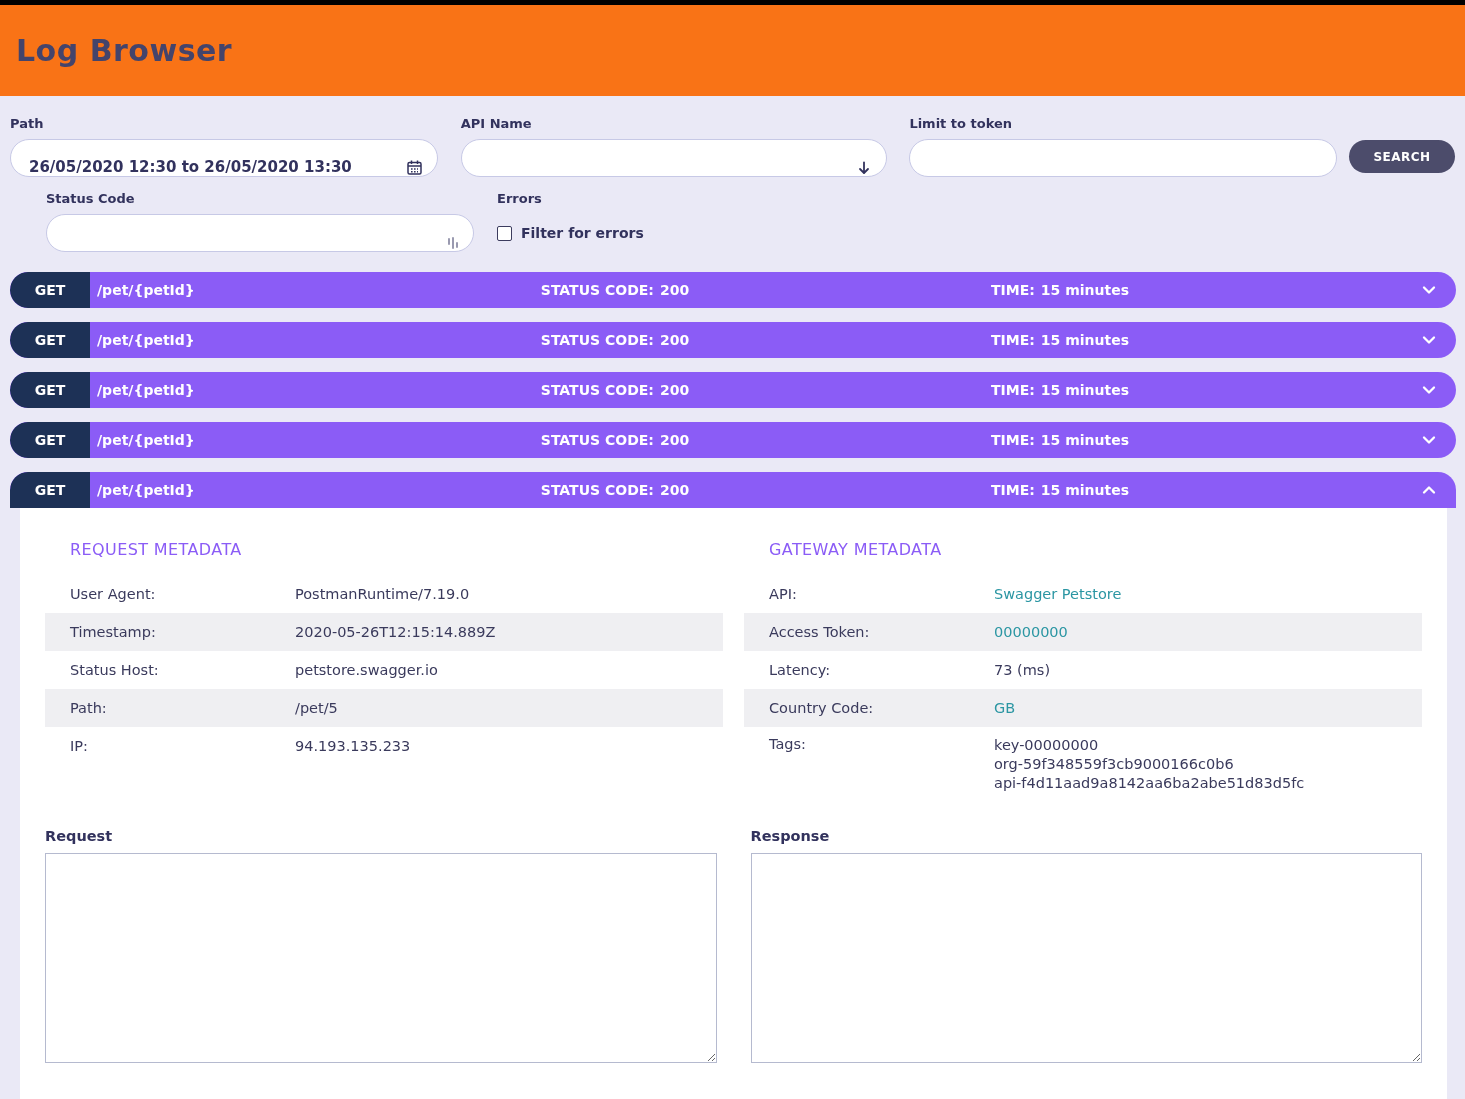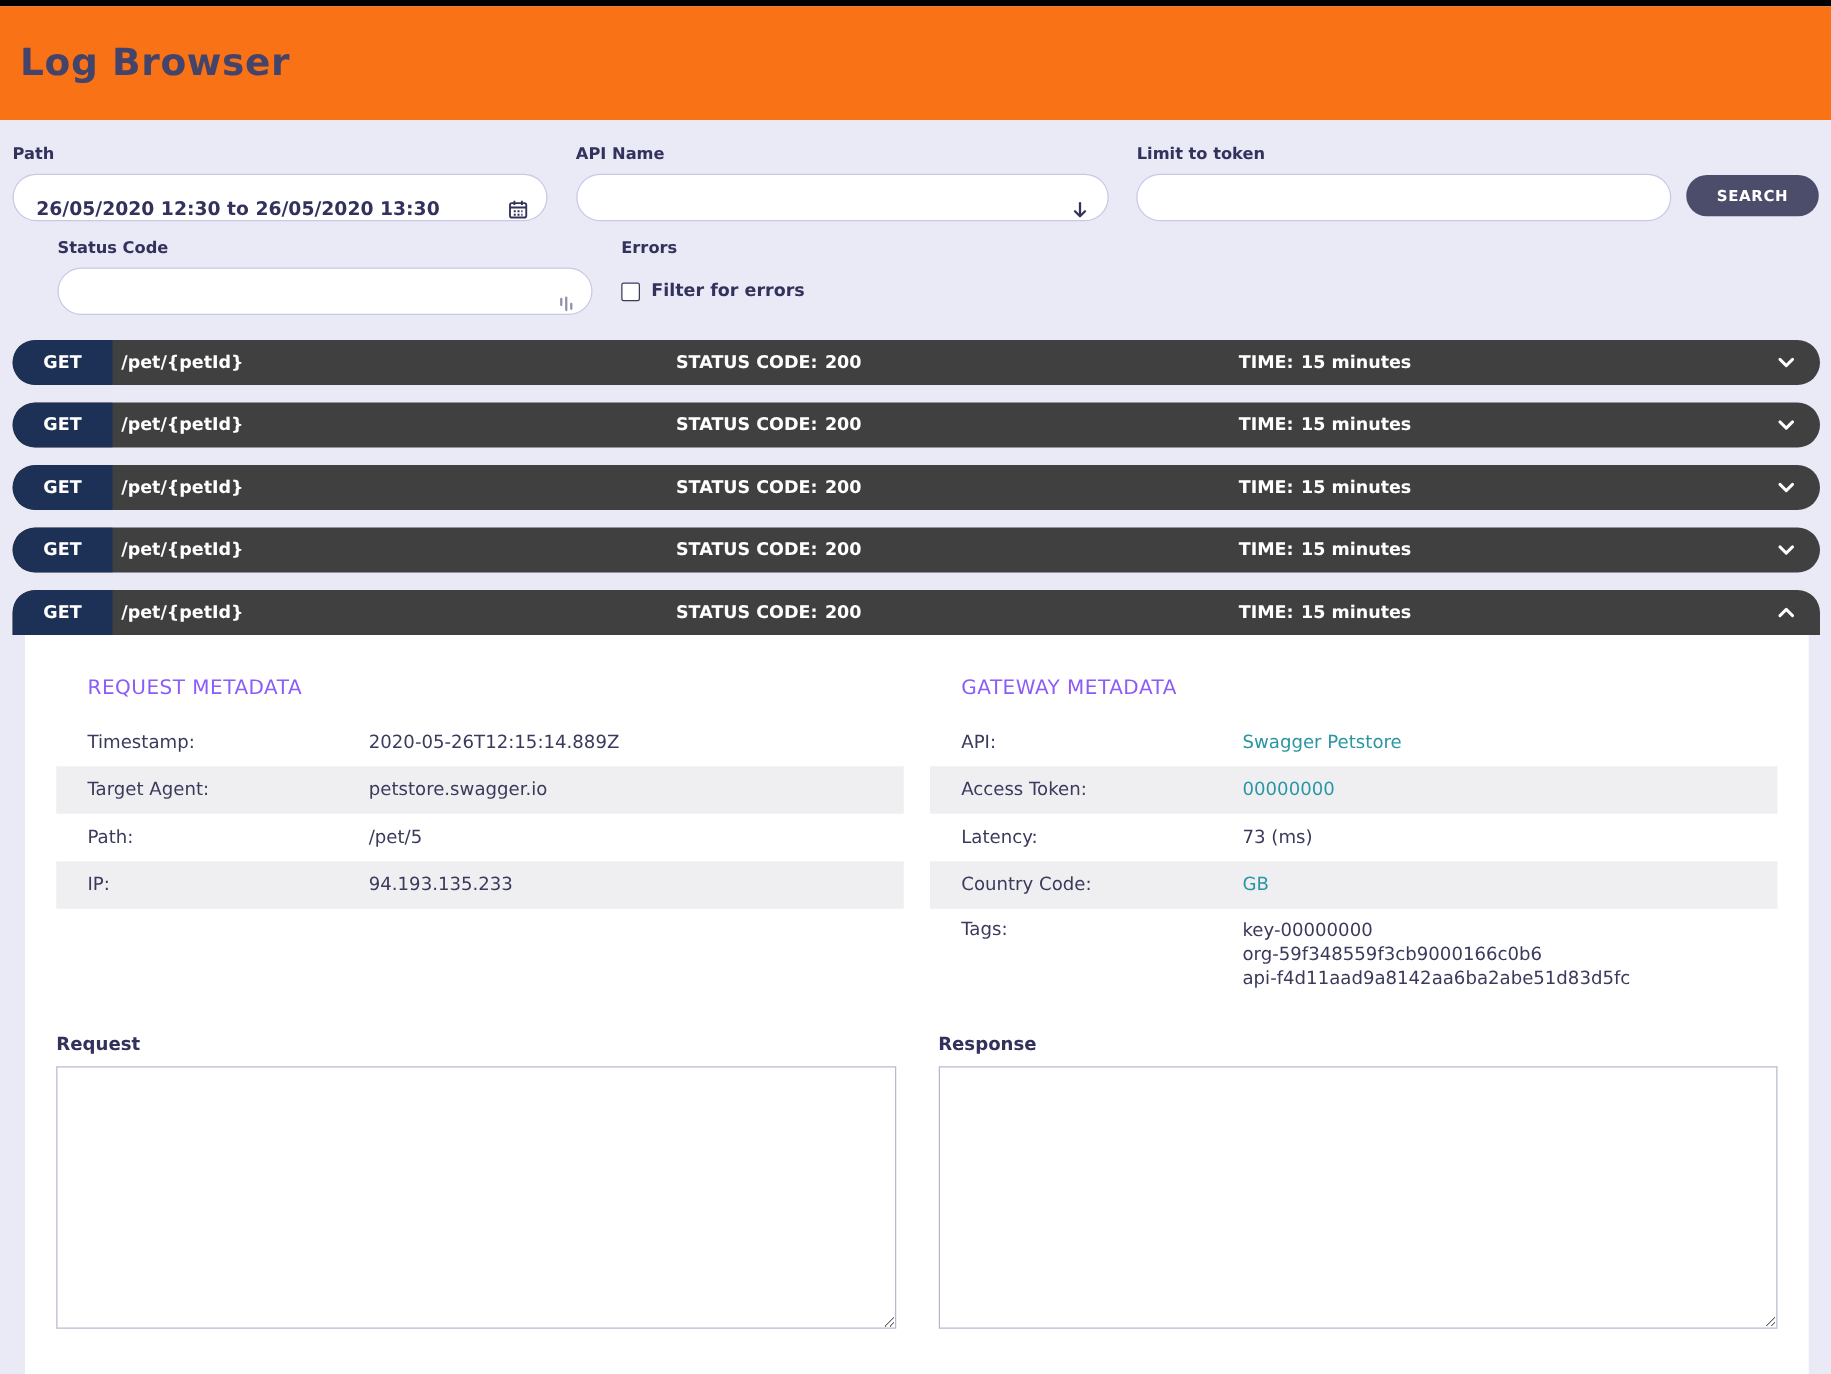--- a/index.html
+++ b/index.html
@@ -41,21 +41,21 @@
     display: inline-block; margin-right: 9px; cursor: pointer;
   }
   .checkbox-label { font-size: 14px; font-weight: 700; color: #32325d; }
   .icon-btn { display: flex; align-items: center; justify-content: center; cursor: pointer; }
 
   
   .log-list { padding: 0 9px 0 10px; }
   .log-row {
     display: grid; grid-template-columns: 80px 345px 360px 530px 1fr;
     align-items: stretch; height: 36px; margin-bottom: 14px;
-    background: #404040; border-radius: 18px; color: #fff; cursor: pointer; overflow: hidden;
+    background: #8b5cf6; border-radius: 18px; color: #fff; cursor: pointer; overflow: hidden;
   }
   .log-row.expanded { border-radius: 18px 18px 0 0; margin-bottom: 0; }
   .method {
     background: #1d3156; display: flex; align-items: center; justify-content: center;
     font-size: 14px; font-weight: 700; border-radius: 18px 0 0 18px;
   }
   .log-row.expanded .method { border-radius: 18px 0 0 0; }
   .cell { display: flex; align-items: center; font-size: 14px; }
   .cell.path { padding-left: 7px; font-weight: 700; }
   .cell.center { justify-content: center; }
@@ -255,25 +255,29 @@
         </svg>
       </div>
   </div>
 
   <div class="detail-panel">
     <div class="meta-grid">
       <div>
         <div class="section-title">REQUEST METADATA</div>
         <div class="meta-table">
           <div class="meta-row">
+            <div class="meta-label">User Agent:</div>
+            <div class="meta-value">PostmanRuntime/7.19.0</div>
+          </div>
+          <div class="meta-row">
             <div class="meta-label">Timestamp:</div>
             <div class="meta-value">2020-05-26T12:15:14.889Z</div>
           </div>
           <div class="meta-row">
-            <div class="meta-label">Target Agent:</div>
+            <div class="meta-label">Status Host:</div>
             <div class="meta-value">petstore.swagger.io</div>
           </div>
           <div class="meta-row">
             <div class="meta-label">Path:</div>
             <div class="meta-value">/pet/5</div>
           </div>
           <div class="meta-row">
             <div class="meta-label">IP:</div>
             <div class="meta-value">94.193.135.233</div>
           </div>

